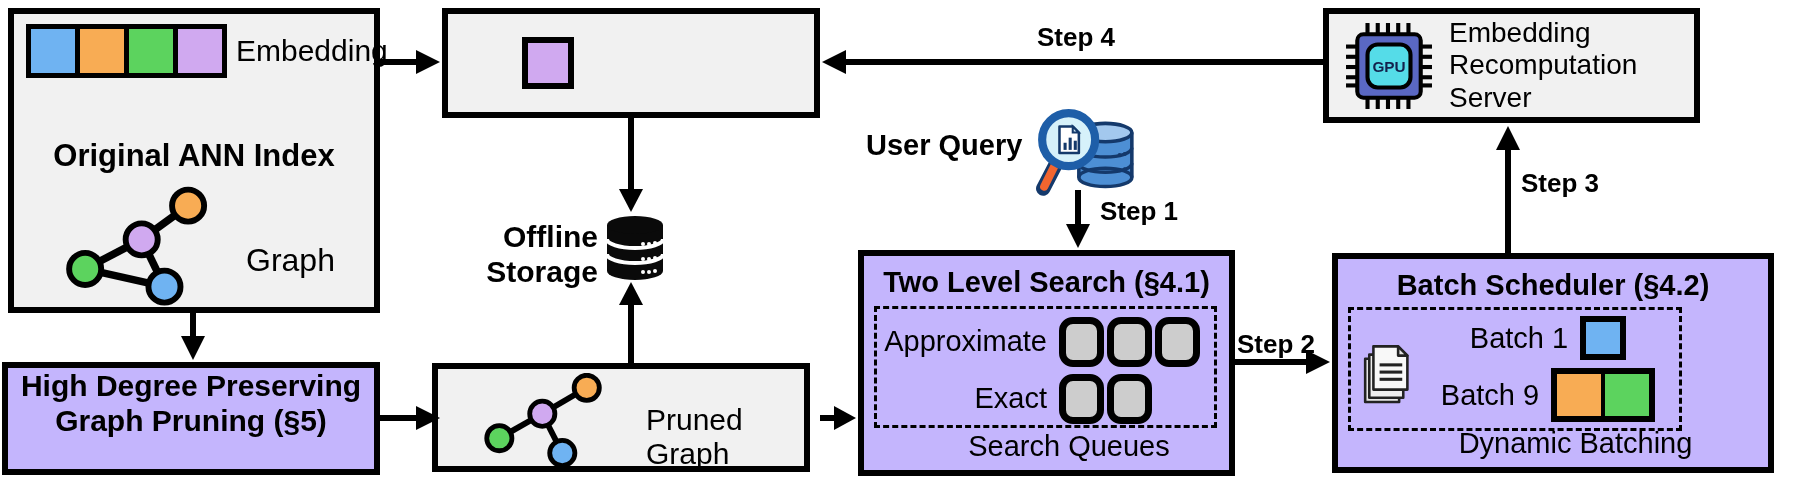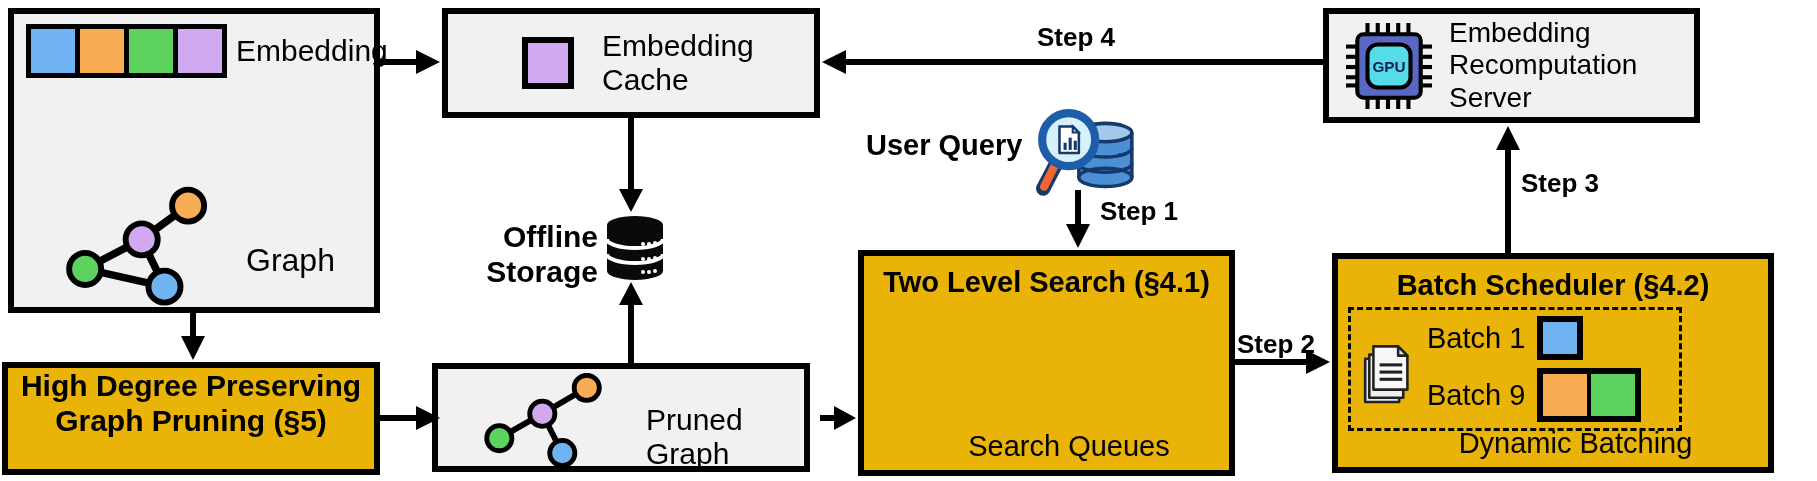--- a/index.html
+++ b/index.html
@@ -3,21 +3,21 @@
 <meta charset="utf-8">
 <style>
   * { margin:0; padding:0; box-sizing:border-box; }
   html,body { background:#fff; }
   #canvas {
     position:relative; width:1817px; height:481px; overflow:hidden;
     font-family:"Liberation Sans", sans-serif; color:#000; background:#fff;
   }
   .box { position:absolute; border:6px solid #000; }
   .light { background:#F1F1F1; }
-  .dark  { background:#eab308; }
+  .dark  { background:#c4b5fd; }
 
   
   .c-blue   { background:#6FB3F2; }
   .c-orange { background:#F8AC54; }
   .c-green  { background:#5CD35E; }
   .c-purple { background:#D0A9F0; }
 
   
   #ann-box { left:8px; top:8px; width:372px; height:305px; }
   .emb-strip { position:absolute; left:12px; top:10px; display:flex; gap:5px; background:#000; padding:5px; }
@@ -43,21 +43,21 @@
   .panel-footer { position:absolute; bottom:7px; left:0; right:0; text-align:center; font-size:29px;padding-left:45px; }
   .tls-dashed { position:absolute; left:10px; top:50px; width:343px; height:122px; border:3px dashed #000; padding-top:4px; }
   .q-row { display:flex; align-items:center; height:57px; }
   .q-label { width:170px; text-align:right; font-size:29px; margin-right:12px; }
   .q-slot { width:45px; height:50px; border:7px solid #000; border-radius:14px; background:#CDCDCD; margin-right:3px; flex:none; }
 
   
   #bs-box { left:1332px; top:253px; width:442px; height:220px; }
   .bs-dashed { position:absolute; left:10px; top:48px; width:334px; height:124px; border:3px dashed #000; display:flex; align-items:center; }
   .docs-wrap { margin-left:10px; flex:none; }
-  .batch-col { flex:1; display:flex; flex-direction:column; gap:8px; align-items:flex-start; padding-right:10px; }
+  .batch-col { flex:1; display:flex; flex-direction:column; gap:8px; align-items:center; padding-right:10px; }
   .batch-row { display:flex; align-items:center; }
   .batch-label { font-size:29px; margin-right:12px; }
   .batch1-sq { width:46px; height:44px; border:6px solid #000; }
   .batch2-group { display:flex; gap:4px; background:#000; border:6px solid #000; }
   .batch2-cell { width:44px; height:42px; }
 
   
   #hdgp-box { left:2px; top:362px; width:378px; height:113px; display:flex; justify-content:center; }
   .hdgp-title { text-align:center; font-weight:bold; font-size:30px; line-height:1.18; width:345px; }
 
@@ -85,40 +85,40 @@
 <div id="canvas">
 
   <div class="box light" id="ann-box">
     <div class="emb-strip">
       <div class="emb-cell c-blue"></div>
       <div class="emb-cell c-orange"></div>
       <div class="emb-cell c-green"></div>
       <div class="emb-cell c-purple"></div>
     </div>
     <div class="emb-label">Embedding</div>
+    <div class="ann-title">Original ANN Index</div>
     <svg class="ann-graph" width="180" height="135" viewBox="0 0 190 160">
       <g stroke="#000" stroke-width="9">
         <line x1="30" y1="103" x2="97" y2="68"></line>
         <line x1="97" y1="68" x2="152" y2="28"></line>
         <line x1="97" y1="68" x2="124" y2="124"></line>
         <line x1="30" y1="103" x2="124" y2="124"></line>
       </g>
       <g stroke="#000" stroke-width="7">
         <circle cx="152" cy="28" r="19" fill="#F8AC54"></circle>
         <circle cx="97" cy="68" r="19" fill="#D0A9F0"></circle>
         <circle cx="30" cy="103" r="19" fill="#5CD35E"></circle>
         <circle cx="124" cy="124" r="19" fill="#6FB3F2"></circle>
       </g>
     </svg>
     <div class="graph-label">Graph</div>
   </div>
 
   <div class="box light" id="cache-box">
     <div class="cache-square c-purple"></div>
-    <div class="cache-label">Embedding Cache</div>
   </div>
 
   <div class="box light" id="ers-box">
     <svg class="gpu-wrap" width="88" height="88" viewBox="0 0 86 86">
       <g fill="#000">
         <rect x="20" y="1" width="4" height="11"></rect>
           <rect x="30" y="1" width="4" height="11"></rect>
           <rect x="40" y="1" width="4" height="11"></rect>
           <rect x="50" y="1" width="4" height="11"></rect>
           <rect x="60" y="1" width="4" height="11"></rect>
@@ -191,20 +191,33 @@
       <g fill="#14396B">
         <rect x="29" y="36" width="3" height="7"></rect>
         <rect x="34" y="31" width="3" height="12"></rect>
         <rect x="39" y="34" width="3" height="9"></rect>
       </g>
     </g>
   </svg>
 
   <div class="box dark" id="tls-box">
     <div class="panel-title">Two Level Search (§4.1)</div>
+    <div class="tls-dashed">
+      <div class="q-row">
+        <div class="q-label">Approximate</div>
+        <div class="q-slot"></div>
+        <div class="q-slot"></div>
+        <div class="q-slot"></div>
+      </div>
+      <div class="q-row">
+        <div class="q-label">Exact</div>
+        <div class="q-slot"></div>
+        <div class="q-slot"></div>
+      </div>
+    </div>
     <div class="panel-footer">Search Queues</div>
   </div>
 
   <div class="box dark" id="bs-box">
     <div class="panel-title">Batch Scheduler (§4.2)</div>
     <div class="bs-dashed">
       <svg class="docs-wrap" width="66" height="70" viewBox="0 0 64 68">
         <path d="M6,20 h24 l9,9 v33 h-33 z" fill="#E6E6E6" stroke="#222" stroke-width="2.5" stroke-linejoin="round" transform="translate(-2,4)"></path>
         <path d="M6,20 h24 l9,9 v33 h-33 z" fill="#EFEFEF" stroke="#222" stroke-width="2.5" stroke-linejoin="round" transform="translate(2,0)"></path>
         <path d="M12,12 h24 l9,9 v33 h-33 z" fill="#F8F8F8" stroke="#222" stroke-width="2.5" stroke-linejoin="round"></path>

